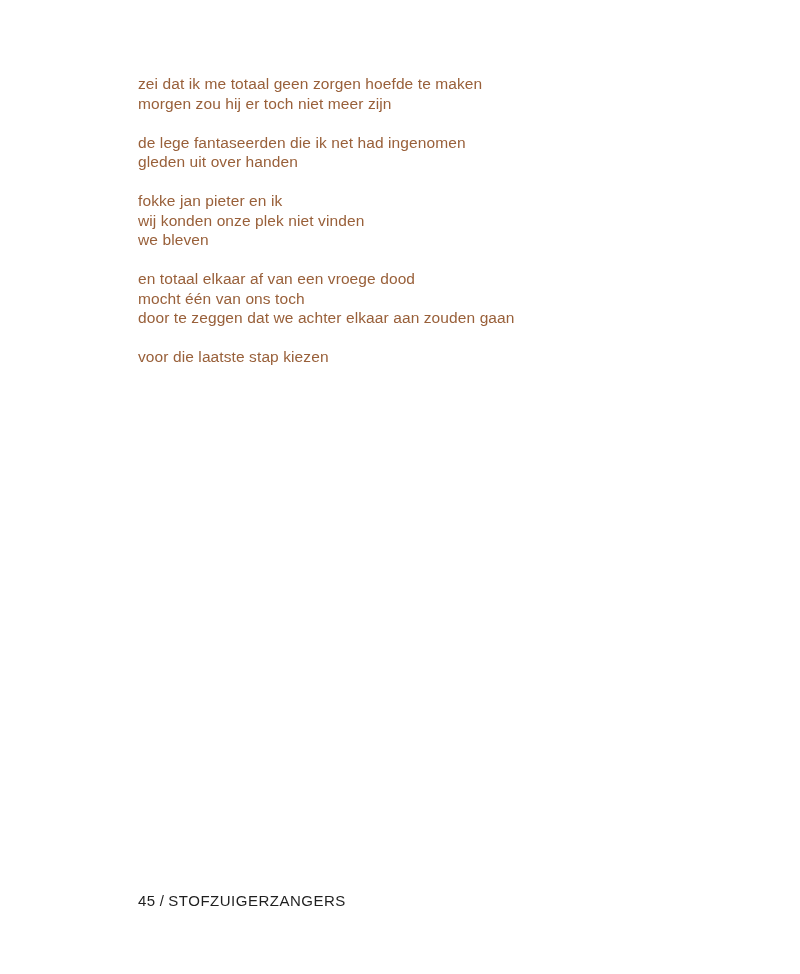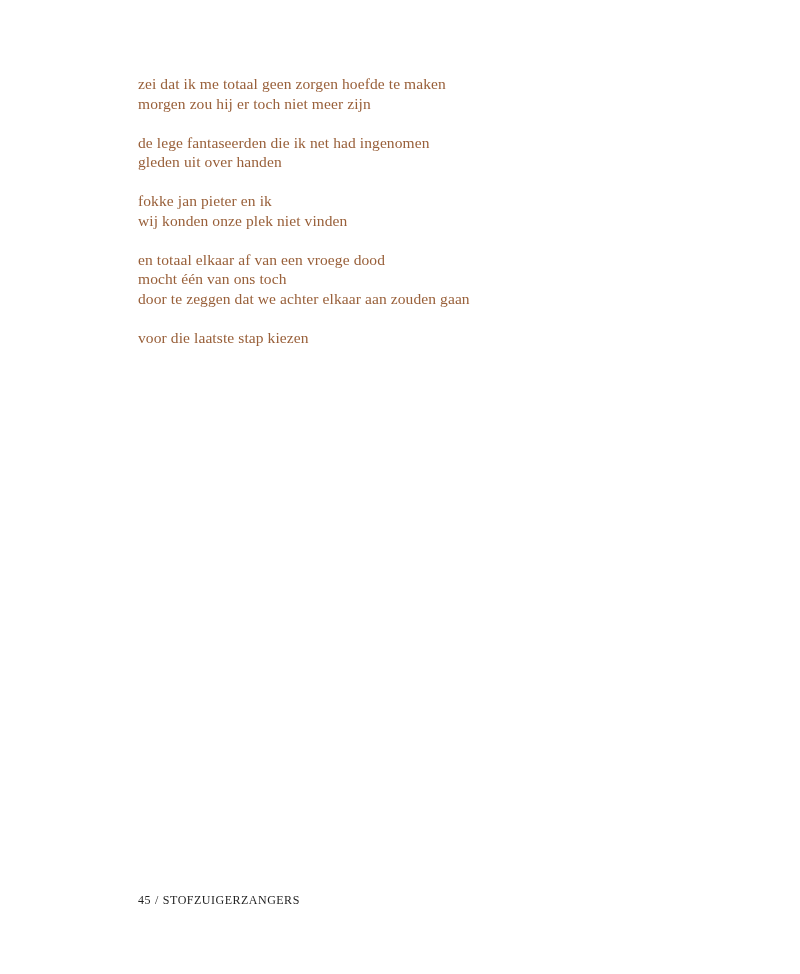--- a/index.html
+++ b/index.html
@@ -6,21 +6,21 @@
     margin: 0;
     padding: 0;
     background: #ffffff;
   }
   .page {
     position: relative;
     width: 800px;
     height: 974px;
     background: var(--page-bg, #ffffff);
     overflow: hidden;
-    font-family: Liberation Serif, serif;
+    font-family: Liberation Sans, sans-serif;
   }
   .poem {
     position: absolute;
     left: 138px;
     top: 74px;
     color: var(--poem-color, #99603a);
     font-size: 15.5px;
     line-height: 19.5px;
     letter-spacing: 0.1px;
   }
@@ -28,21 +28,21 @@
     margin: 0 0 19.5px 0;
   }
   .poem-line {
     white-space: pre;
   }
   .footer {
     position: absolute;
     left: 138px;
     top: 894px;
     color: var(--footer-color, #1f1f1f);
-    font-size: 12px;
+    font-size: 15px;
     line-height: 13px;
     letter-spacing: 0.5px;
   }
   .footer .sep {
     margin: 0 4px;
   }
 </style>
 </head>
 <body>
 
@@ -53,20 +53,21 @@
         <div class="poem-line">zei dat ik me totaal geen zorgen hoefde te maken</div>
         <div class="poem-line">morgen zou hij er toch niet meer zijn</div>
       </div>
       <div class="stanza">
         <div class="poem-line">de lege fantaseerden die ik net had ingenomen</div>
         <div class="poem-line">gleden uit over handen</div>
       </div>
       <div class="stanza">
         <div class="poem-line">fokke jan pieter en ik</div>
         <div class="poem-line">wij konden onze plek niet vinden</div>
+        <div class="poem-line">we bleven</div>
       </div>
       <div class="stanza">
         <div class="poem-line">en totaal elkaar af van een vroege dood</div>
         <div class="poem-line">mocht één van ons toch</div>
         <div class="poem-line">door te zeggen dat we achter elkaar aan zouden gaan</div>
       </div>
       <div class="stanza">
         <div class="poem-line">voor die laatste stap kiezen</div>
       </div>
     </div>

